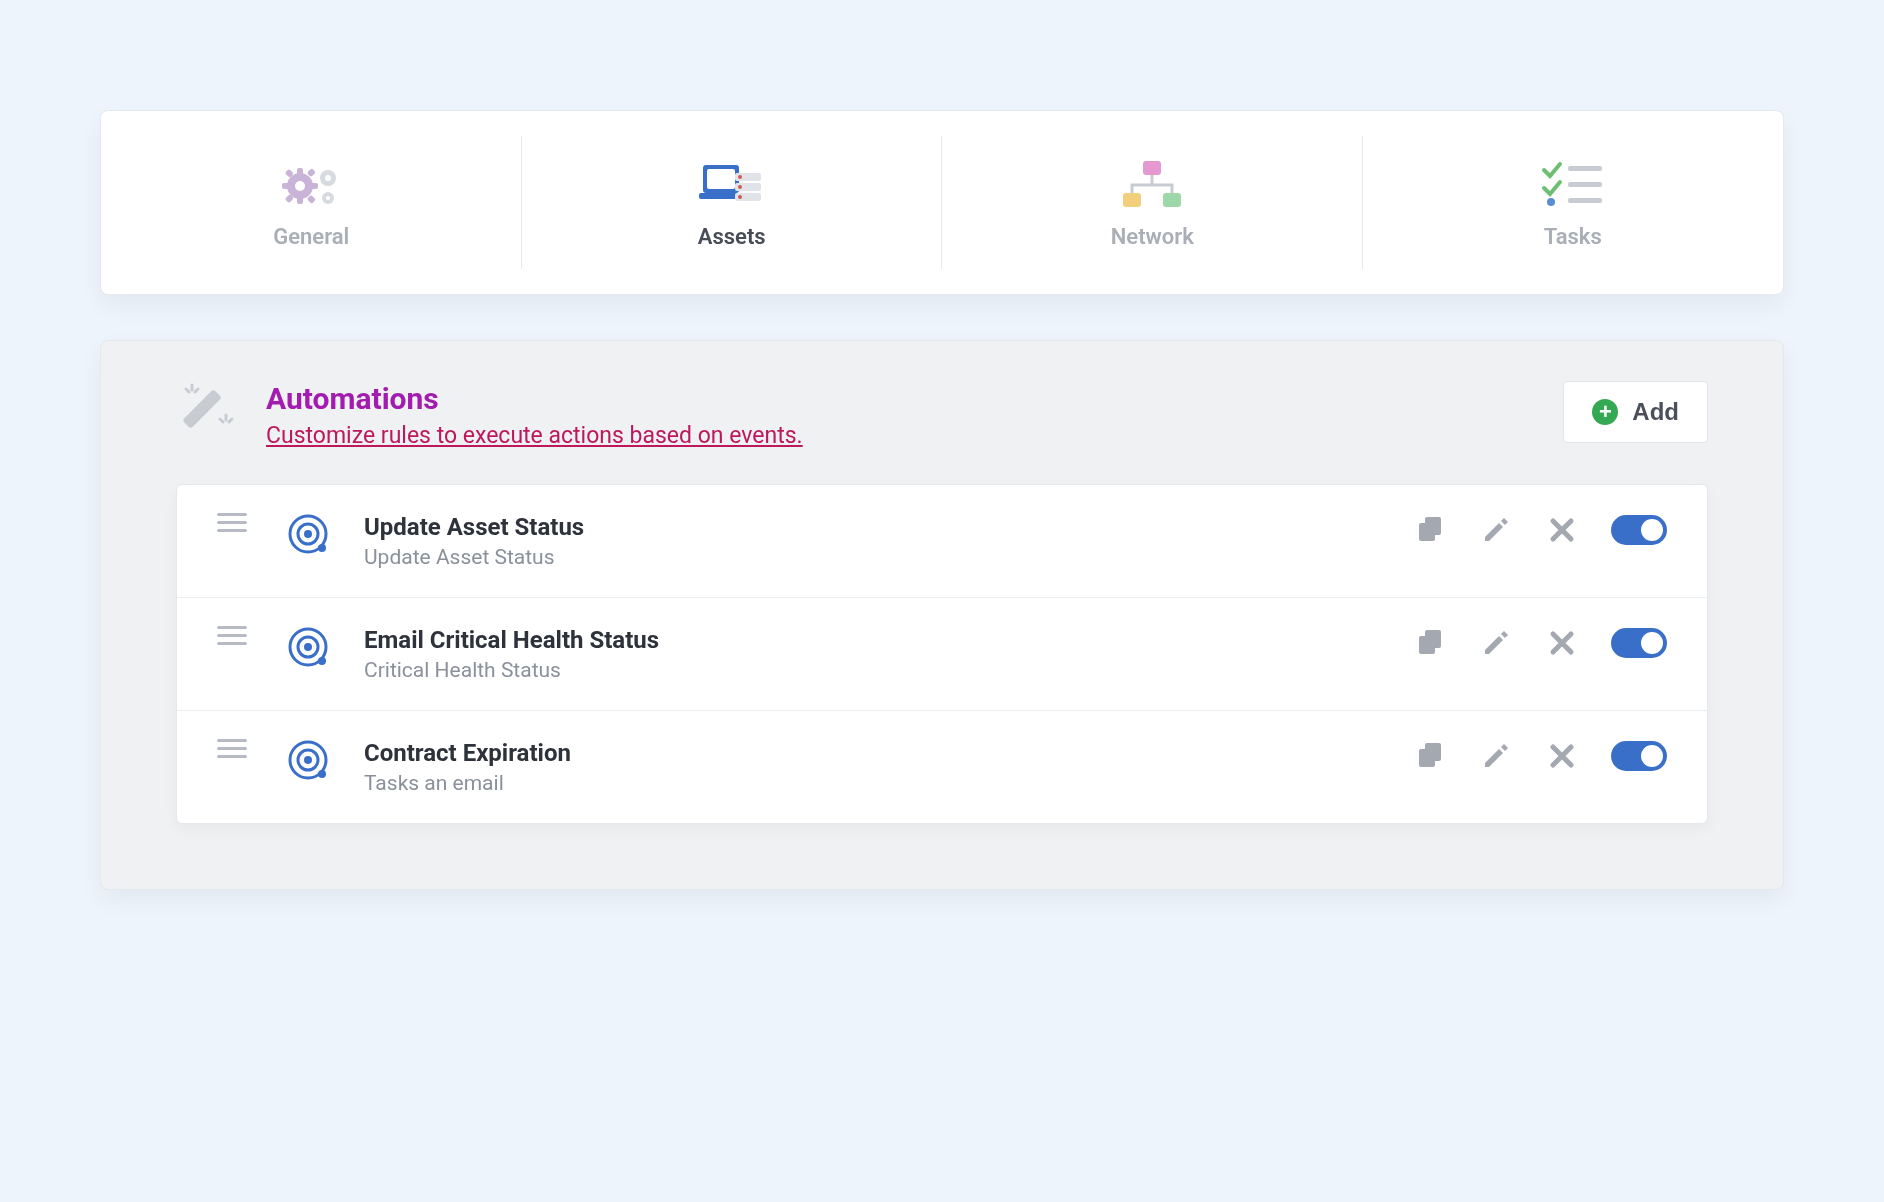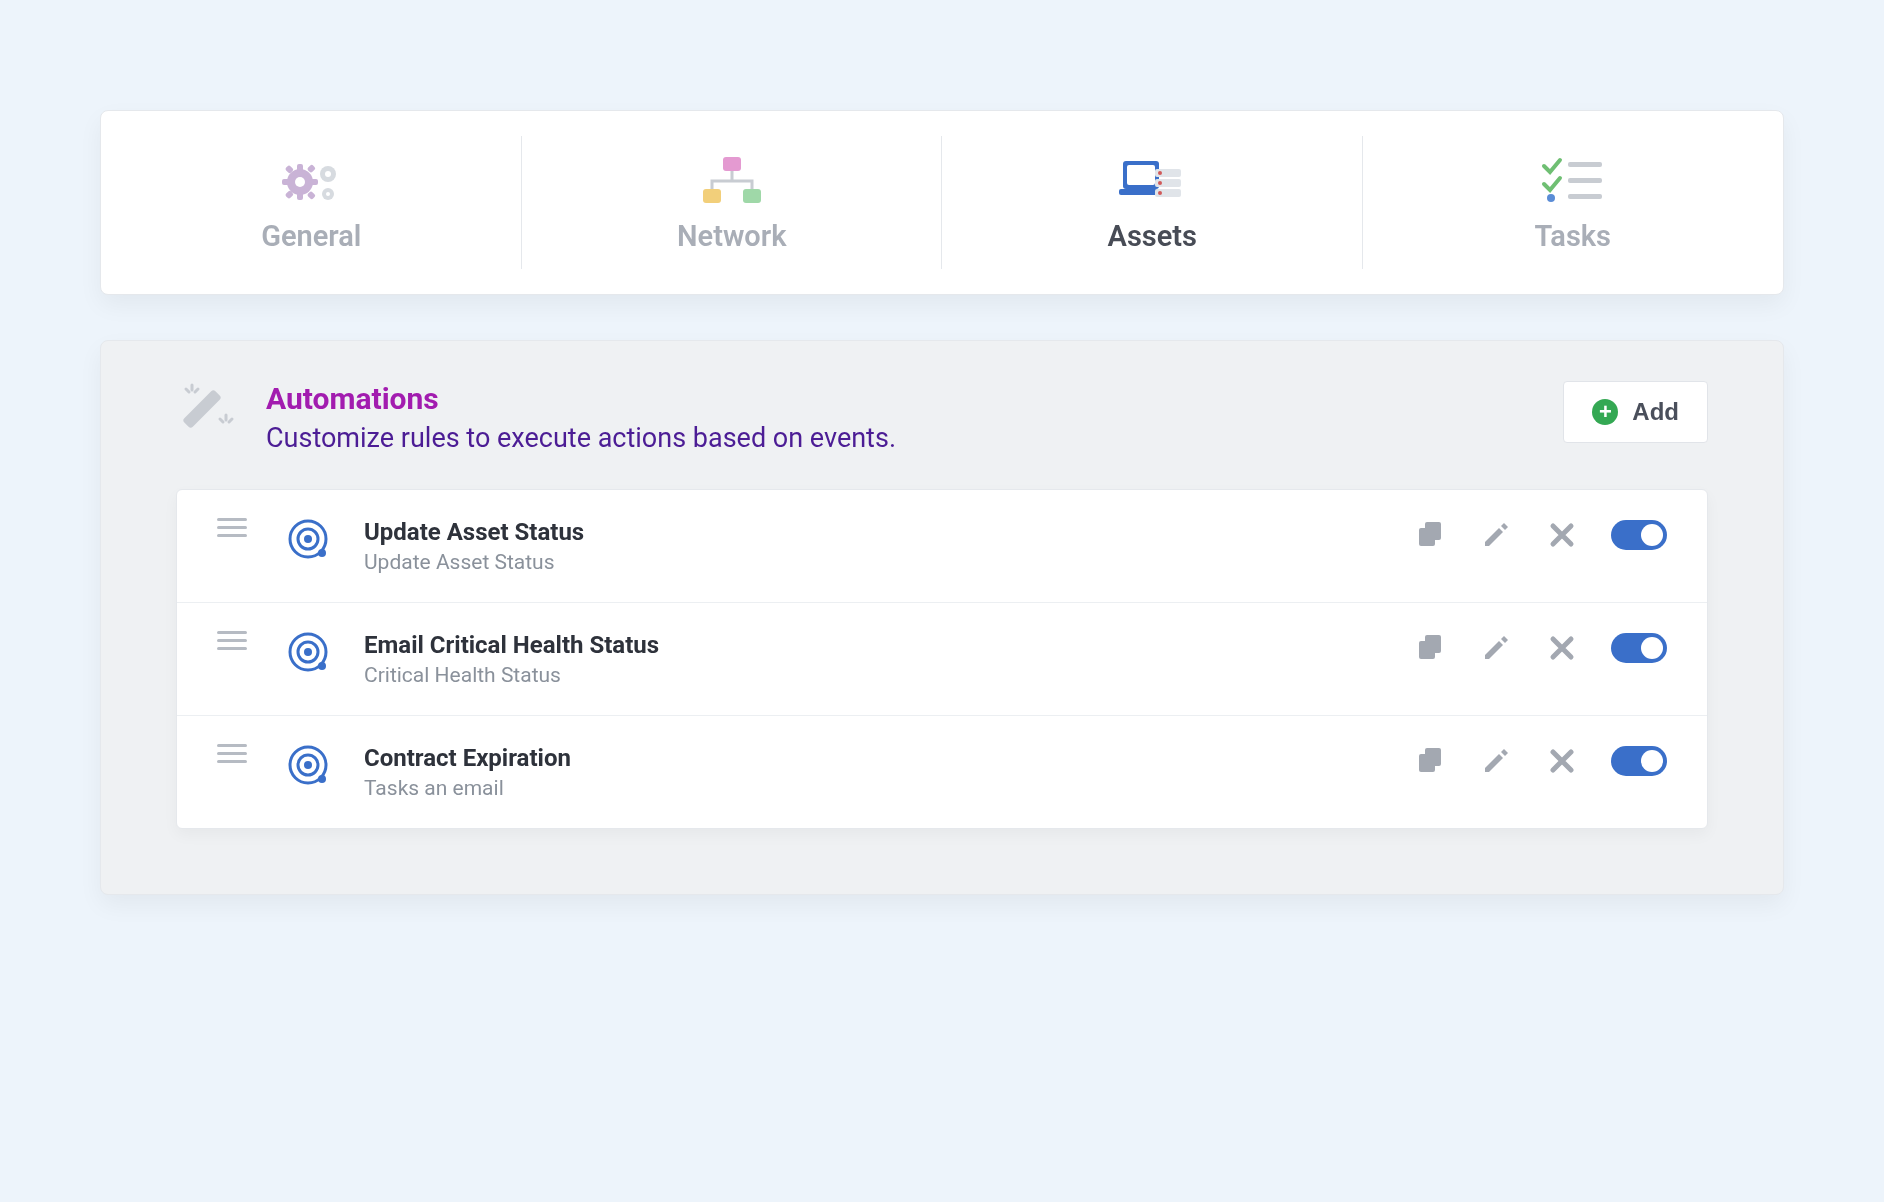--- a/index.html
+++ b/index.html
@@ -23,21 +23,21 @@
   display: flex;
   flex-direction: column;
   align-items: center;
   justify-content: center;
   border-right: 1px solid #e5e8ec;
   cursor: pointer;
   position: relative;
 }
 .tab:last-child { border-right: none; }
 .tab-icon { height: 55px; display: flex; align-items: center; justify-content: center; margin-bottom: 12px; }
-.tab-label { font-size: 29px; font-weight: 600; color: #a9aeb7; }
+.tab-label { font-size: 22px; font-weight: 600; color: #a9aeb7; }
 .tab.active .tab-label { color: #484c56; }
 .panel {
   margin-top: 45px;
   background: #eff1f3;
   border: 1px solid #e5e8ec;
   border-radius: 8px;
   box-shadow: 0 10px 25px rgba(0,0,0,0.05);
   padding: 40px 75px 65px 75px;
 }
 .panel-header {
@@ -46,21 +46,21 @@
   margin-bottom: 35px;
 }
 .panel-header-icon {
   width: 60px; height: 60px;
   margin-right: 30px;
   flex-shrink: 0;
   display:flex; align-items:center; justify-content:center;
 }
 .panel-header-text { flex: 1; }
 .panel-title { font-size: 30px; font-weight: 700; color: #a21caf; margin-bottom: 6px; }
-.panel-subtitle { font-size: 27px; color: #4c1d95; font-weight: 400; }
+.panel-subtitle { font-size: 23px; color: #be185d; font-weight: 400; text-decoration: underline; }
 .add-button {
   background: #fff;
   border: 1px solid #e1e4e9;
   border-radius: 4px;
   padding: 16px 28px;
   font-size: 24px;
   font-weight: 600;
   color: #4a4f5b;
   display: flex;
   align-items: center;
@@ -141,53 +141,53 @@
           <circle cx="48" cy="38" r="6"></circle>
             <circle cx="48" cy="38" r="2" fill="#fff"></circle>
         </g>
       </svg>
     </div>
     <div class="tab-label">General</div>
     <div class="divider"></div>
   </div>
 
 
-  <div class="tab">
-    <div class="tab-icon">
-      <svg width="70" height="50" viewBox="0 0 70 50">
-        <rect x="26" y="2" width="18" height="14" rx="3" fill="#e49ad1"></rect>
-        <rect x="6" y="34" width="18" height="14" rx="3" fill="#f2cf7a"></rect>
-        <rect x="46" y="34" width="18" height="14" rx="3" fill="#9fd8a8"></rect>
-        <path d="M35 16 V26 M35 26 H15 V34 M35 26 H55 V34" stroke="#c8ccd2" stroke-width="3" fill="none"></path>
-      </svg>
-    </div>
-    <div class="tab-label">Network</div>
-    <div class="divider"></div>
-  </div>
-
   <div class="tab active">
     <div class="tab-icon">
       <svg width="66" height="50" viewBox="0 0 66 50">
         <rect x="4" y="6" width="36" height="28" rx="3" fill="#3a6fc9"></rect>
         <rect x="8" y="10" width="28" height="20" rx="2" fill="#fff"></rect>
         <rect x="0" y="34" width="44" height="6" rx="2" fill="#3a6fc9"></rect>
         <rect x="36" y="14" width="26" height="8" rx="2" fill="#e0e4e9"></rect>
         <rect x="36" y="24" width="26" height="8" rx="2" fill="#e0e4e9"></rect>
         <rect x="36" y="34" width="26" height="8" rx="2" fill="#e0e4e9"></rect>
         <circle cx="41" cy="18" r="2" fill="#d05a5a"></circle>
           <circle cx="41" cy="28" r="2" fill="#d05a5a"></circle>
           <circle cx="41" cy="38" r="2" fill="#d05a5a"></circle>
       </svg>
     </div>
     <div class="tab-label">Assets</div>
     <div class="divider"></div>
   </div>
 
   <div class="tab">
     <div class="tab-icon">
+      <svg width="70" height="50" viewBox="0 0 70 50">
+        <rect x="26" y="2" width="18" height="14" rx="3" fill="#e49ad1"></rect>
+        <rect x="6" y="34" width="18" height="14" rx="3" fill="#f2cf7a"></rect>
+        <rect x="46" y="34" width="18" height="14" rx="3" fill="#9fd8a8"></rect>
+        <path d="M35 16 V26 M35 26 H15 V34 M35 26 H55 V34" stroke="#c8ccd2" stroke-width="3" fill="none"></path>
+      </svg>
+    </div>
+    <div class="tab-label">Network</div>
+    <div class="divider"></div>
+  </div>
+
+  <div class="tab">
+    <div class="tab-icon">
       <svg width="66" height="48" viewBox="0 0 66 48">
         <path d="M4 10 l6 6 l10-12" stroke="#6fbf73" stroke-width="4" fill="none" stroke-linecap="round"></path>
         <path d="M4 28 l6 6 l10-12" stroke="#6fbf73" stroke-width="4" fill="none" stroke-linecap="round"></path>
         <circle cx="11" cy="42" r="4" fill="#5a8cd6"></circle>
         <rect x="28" y="6" width="34" height="5" rx="2" fill="#c8ccd2"></rect>
         <rect x="28" y="22" width="34" height="5" rx="2" fill="#c8ccd2"></rect>
         <rect x="28" y="38" width="34" height="5" rx="2" fill="#c8ccd2"></rect>
       </svg>
     </div>
     <div class="tab-label">Tasks</div>

